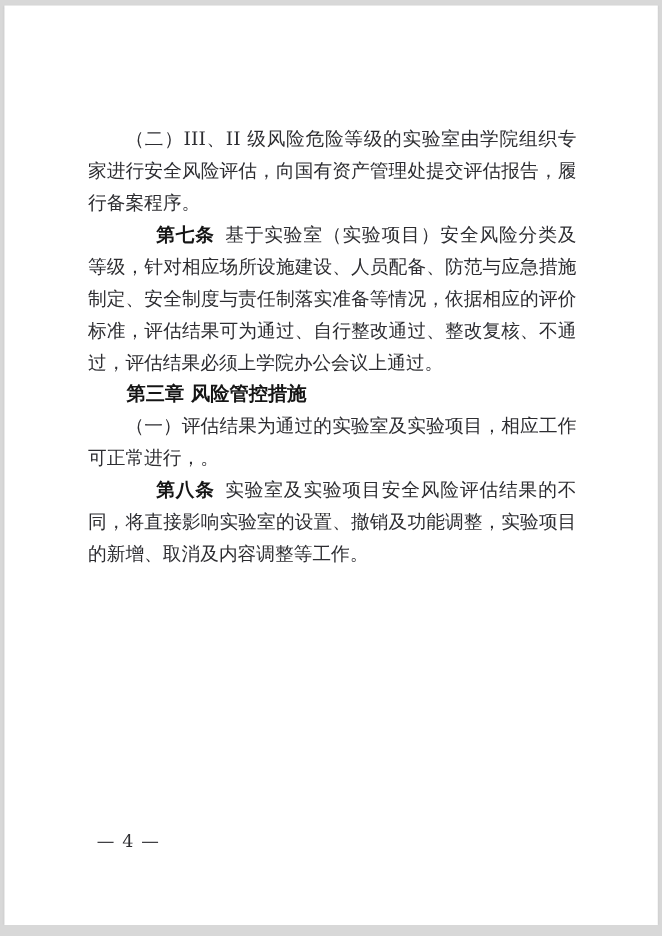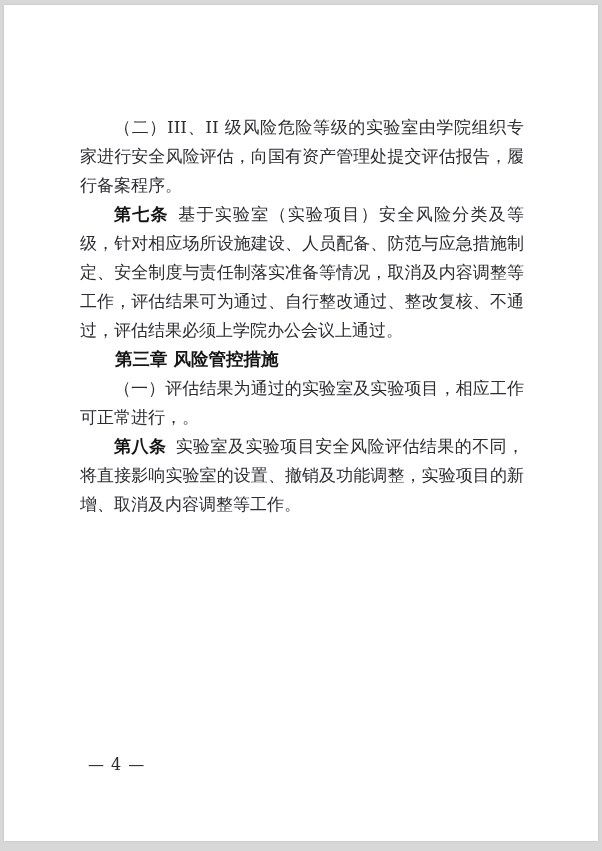--- a/index.html
+++ b/index.html
@@ -34,39 +34,40 @@
     font-weight: bold;
     color: #151515;
     font-family: "DejaVu Sans", "Liberation Sans", sans-serif;
     font-size: 17.5px;
     margin: 21px 0 5px 0;
   }
   .clause-lead {
     font-weight: bold;
     color: #151515;
     margin-right: 0.55em;
+    margin-left: 28px;
   }
   .page-footer {
     position: absolute;
     left: 84px; top: 750px;
     font-size: 16px;
     color: #2d2d31;
     letter-spacing: 1px;
   }
 </style>
 </head>
 <body>
 
 <div class="paper">
   <div class="content">
 
     <p class="para"><span>（二）III、II 级风险危险等级的实验室由学院组织专家进行安全风险评估，向国有资产管理处提交评估报告，履行备案程序。</span></p>
 
 
-    <p class="para"><span class="clause-lead">第七条</span><span>基于实验室（实验项目）安全风险分类及等级，针对相应场所设施建设、人员配备、防范与应急措施制定、安全制度与责任制落实准备等情况，取消及内容调整等工作，评估结果可为通过、自行整改通过、整改复核、不通过，评估结果必须上学院办公会议上通过。</span></p>
+    <p class="para"><span class="clause-lead">第七条</span><span>基于实验室（实验项目）安全风险分类及等级，针对相应场所设施建设、人员配备、防范与应急措施制定、安全制度与责任制落实准备等情况，依据相应的评价标准，评估结果可为通过、自行整改通过、整改复核、不通过，评估结果必须上学院办公会议上通过。</span></p>
 
     <p class="para chapter-heading">第三章 风险管控措施</p>
 
     <p class="para"><span>（一）评估结果为通过的实验室及实验项目，相应工作可正常进行，。</span></p>
 
     <p class="para"><span class="clause-lead">第八条</span><span>实验室及实验项目安全风险评估结果的不同，将直接影响实验室的设置、撤销及功能调整，实验项目的新增、取消及内容调整等工作。</span></p>
 
 
   </div>
 

